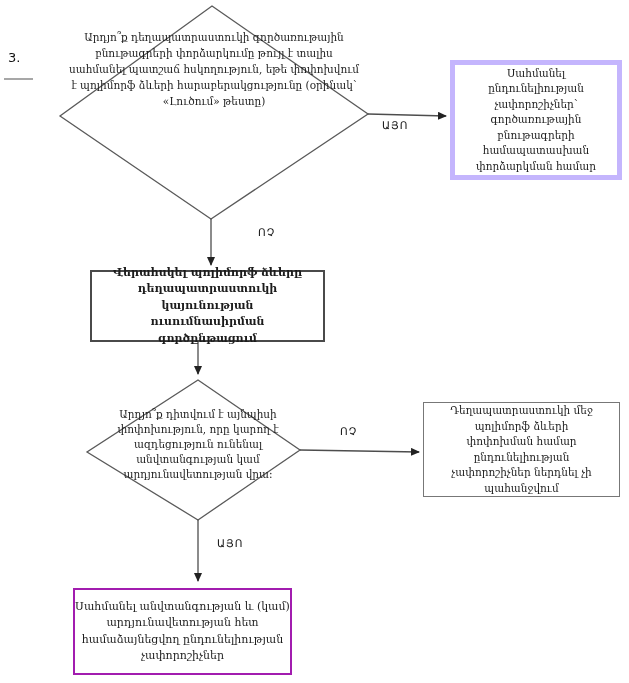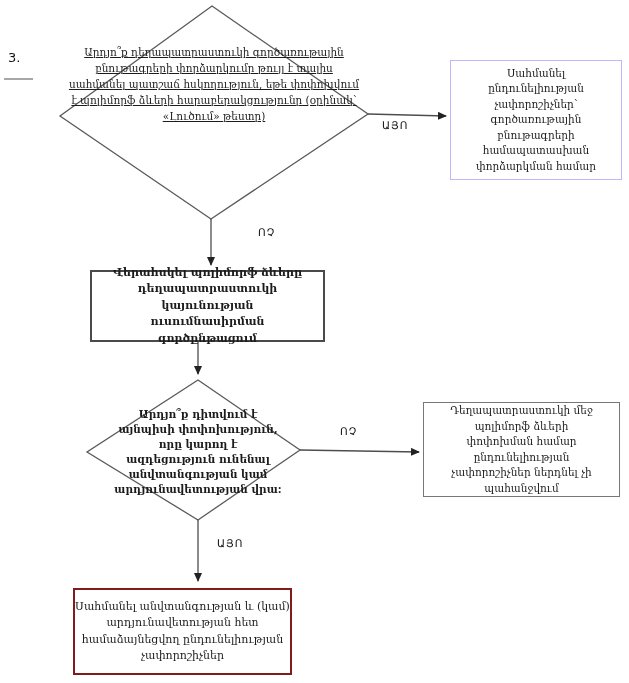--- a/index.html
+++ b/index.html
@@ -30,49 +30,47 @@
     align-items: center;
     justify-content: center;
     text-align: center;
     font-size: 10.5px;
     line-height: 15.5px;
     background: #ffffff;
     box-sizing: border-box;
   }
   #box-define-criteria {
     left: 450px; top: 60px; width: 172px; height: 120px;
-    border: 1px solid #c4b5fd;
+    border: 5px solid #c4b5fd;
     padding: 0 20px;
   }
   #box-monitor {
     left: 90px; top: 270px; width: 235px; height: 72px;
     border: 2px solid #4a4a4a;
     padding: 2px 14px;
     font-size: 11px; line-height: 16.5px; font-weight: bold;
   }
   #box-no-criteria {
     left: 423px; top: 402px; width: 197px; height: 95px;
     border: 1px solid #777777;
     padding: 4px 16px;
   }
   #box-final {
     left: 73px; top: 588px; width: 219px; height: 87px;
-    border: 2px solid #7f1d1d;
+    border: 2px solid #a21caf;
     padding: 4px 0;
     font-size: 11px; line-height: 16.5px;
   }
   #decision1-text {
-    left: 68px; top: 44px; width: 292px;
+    left: 68px; top: 29px; width: 292px;
     line-height: 16px;
-    text-decoration: underline;
   }
   #decision2-text {
     left: 113px; top: 407px; width: 170px;
     line-height: 15px;
-    font-weight: bold;
   }
   .edge-label {
     position: absolute;
     font-family: Liberation Sans, sans-serif;
     font-size: 10.5px;
     letter-spacing: 1px;
     color: #141414;
   }
   #label-yes-1 { left: 382px; top: 119px; }
   #label-no-1  { left: 258px; top: 226px; }

